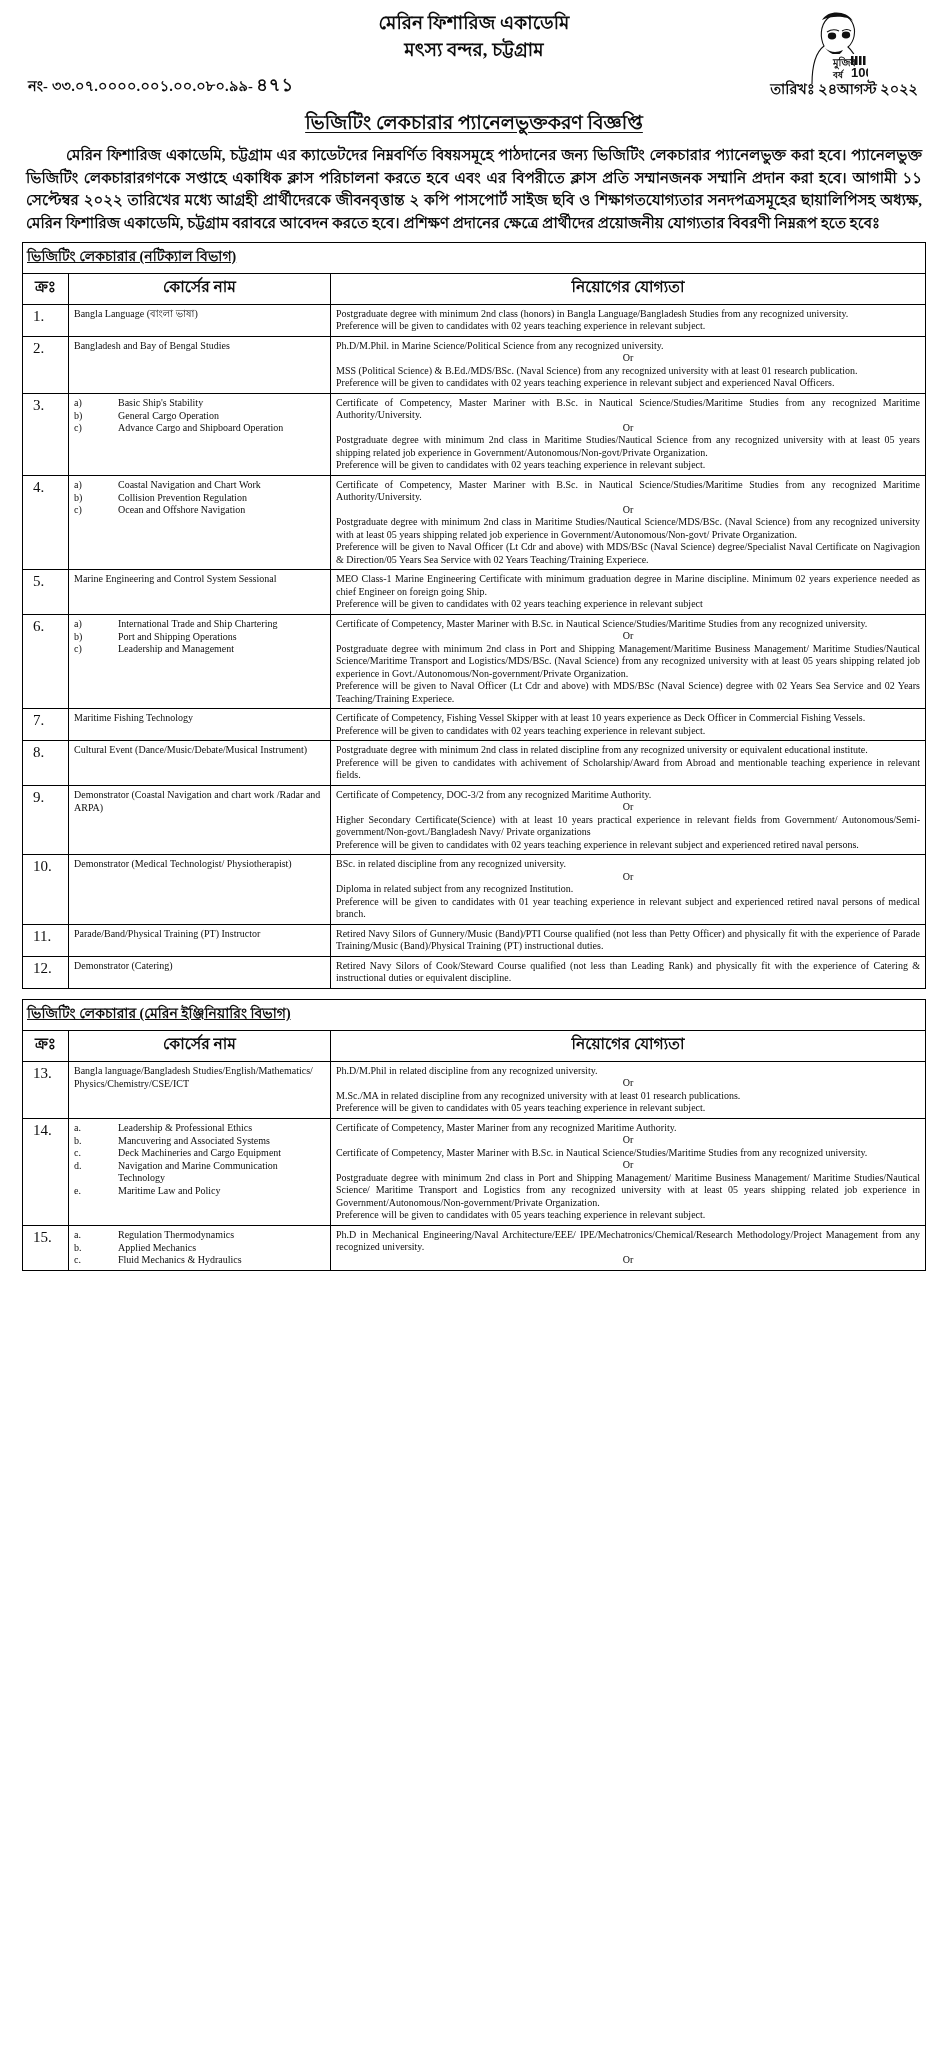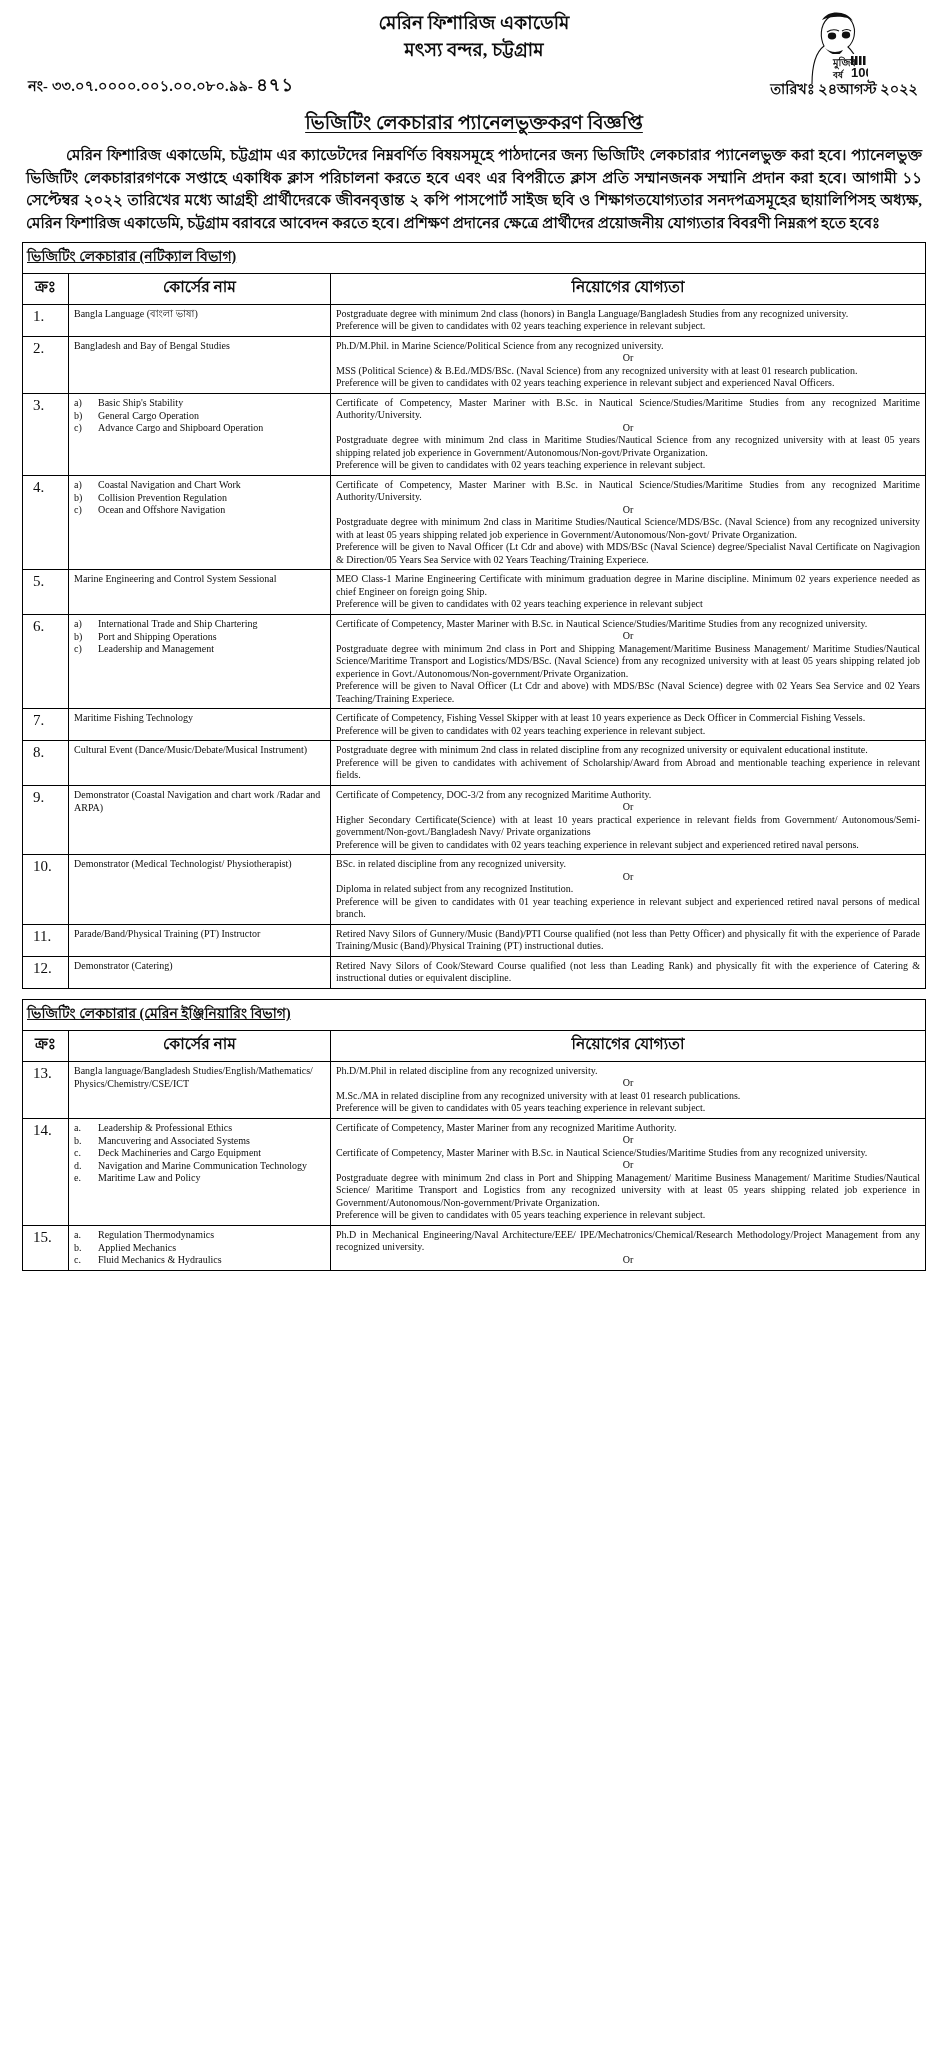--- a/index.html
+++ b/index.html
@@ -132,21 +132,21 @@
   .qual-p { margin: 0; }
 
   
   ul.sublist { list-style: none; margin: 0; padding: 0; }
   ul.sublist li {
     display: flex;
     gap: 7px;
     line-height: 1.26;
   }
   ul.sublist li .mk { flex: 0 0 17px; }
-  ul.sublist li .tx { flex: 1 1 auto; }
+  ul.sublist li .tx { flex: 1 1 auto; margin-left: 20px; }
   ul.sublist li .tx.jf { text-align: justify; text-justify: inter-word; }
 </style>
 </head>
 <body>
 
 <div class="doc-header">
 
   <div class="mujib-logo">
     <svg width="70" height="78" viewBox="0 0 70 78">
       <g fill="none" stroke="#111" stroke-width="1.1">

